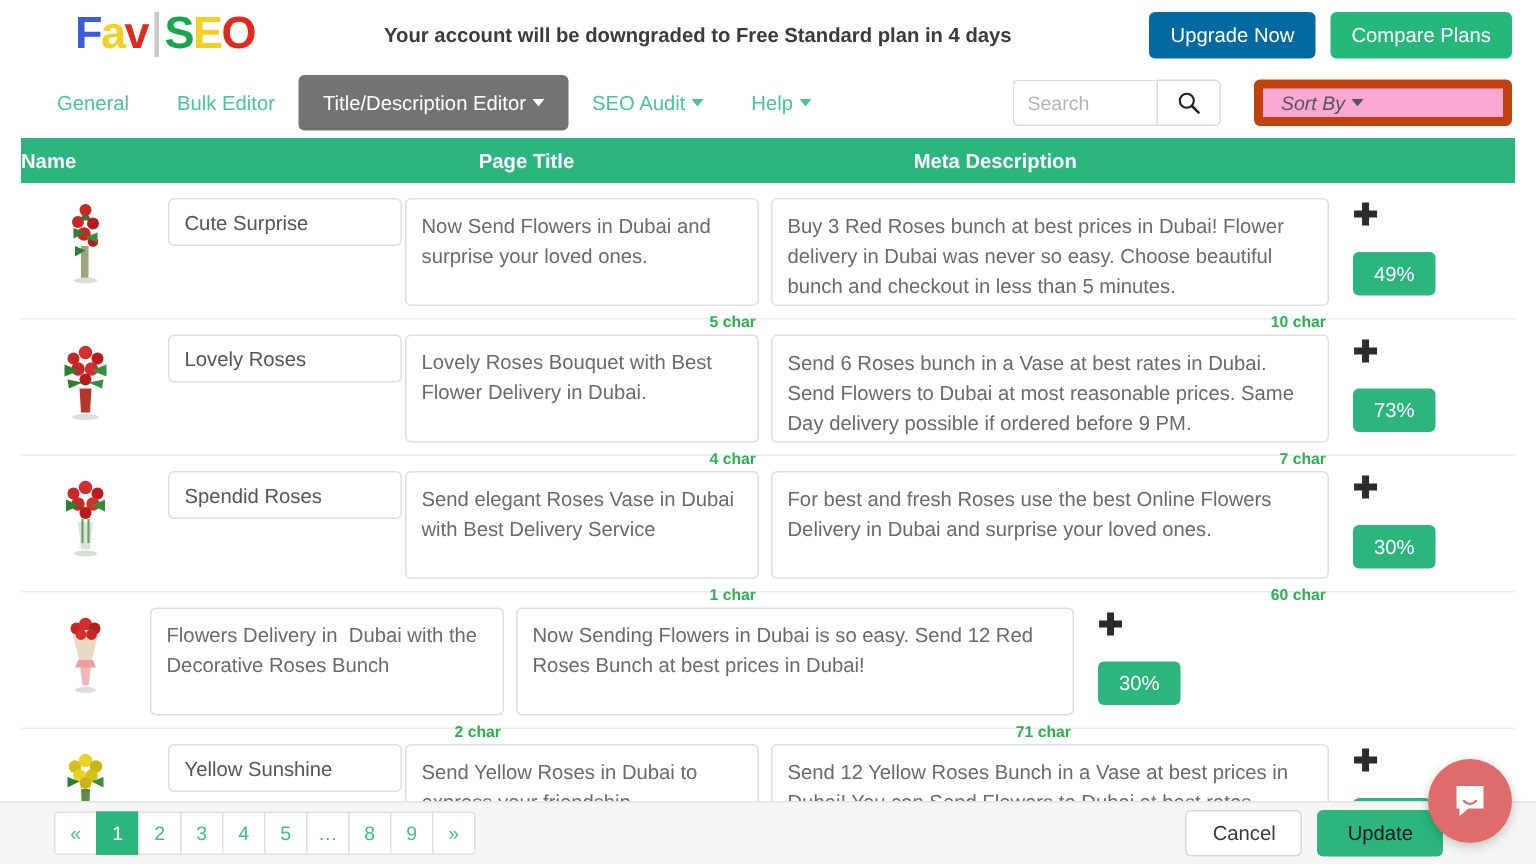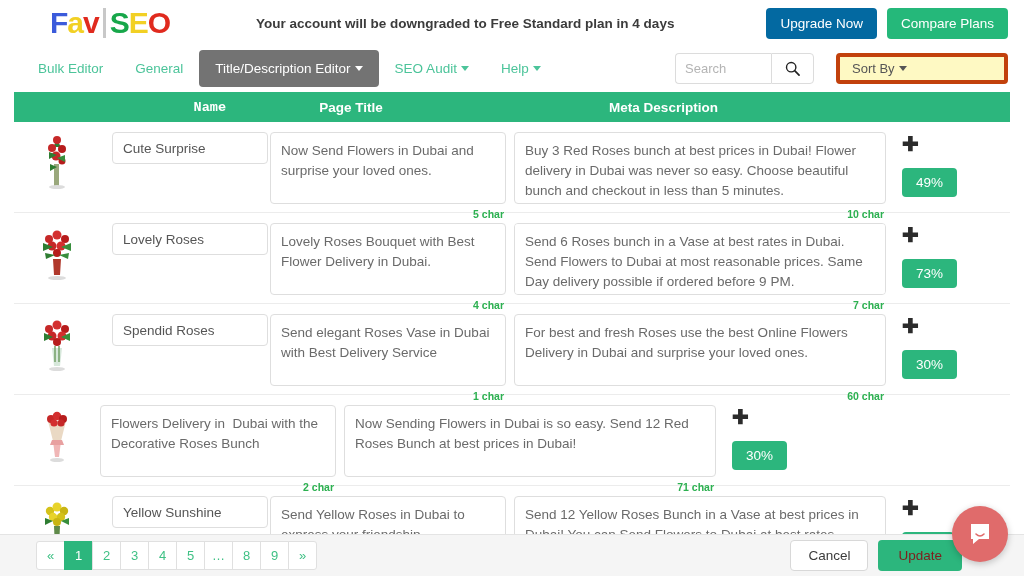--- a/index.html
+++ b/index.html
@@ -76,35 +76,35 @@
   }
   .search-input::placeholder { color:#b4b4b4; }
   .search-btn {
     width:43px; height:31px;
     border:1px solid #dcdcdc; background:#fff;
     border-radius:0 4px 4px 0; cursor:pointer;
     display:flex; align-items:center; justify-content:center;
   }
   .sortby {
     height:31px; min-width:172px;
-    border:4px solid #c2410c; border-radius:4px;
-    background:#fef9c3; color:#555; font-size:13px;
+    border:6px solid #c2410c; border-radius:4px;
+    background:#f9a8d4; color:#555; font-size:13px;
     display:flex; align-items:center;
-    padding:0 12px; cursor:pointer;
+    padding:0 12px; cursor:pointer;font-style:italic;
   }
 
   
   .table-head {
     display:flex; align-items:center;
     margin: 2px 14px 0 14px;
     height:30px;
     background:#2cb67d; color:#fff;
     font-size:13.5px; font-weight:bold;
   }
-  .th-name  { width: 212px; text-align:right;font-family:Liberation Mono, monospace; }
+  .th-name  { width: 212px; text-align:left; }
   .th-title { width: 250px; text-align:center; }
   .th-meta  { width: 375px; text-align:center; }
   .th-rest  { flex:1; }
 
   
   .rows { position:relative; }
   .row {
     display:flex; align-items:flex-start;
     padding: 10px 0 8px 0;
     margin: 0 14px;
@@ -173,21 +173,21 @@
   .page-btn:first-child { margin-left:0; border-radius:3px 0 0 3px; }
   .page-btn:last-child  { border-radius:0 3px 3px 0; }
   .page-btn.active { background:#2cb67d; color:#fff; border-color:#2cb67d; }
   .footer-spacer { flex:1; }
   .btn-cancel {
     background:#fff; border:1px solid #d8d8d8; color:#3b3b3b;
     border-radius:4px; padding:7px 17px; font-size:13.5px;
     cursor:pointer; font-family:inherit; margin-right:10px;
   }
   .btn-update {
-    background:#2cb67d; border:none; color:#7f1d1d;
+    background:#2cb67d; border:none; color:#0f172a;
     border-radius:4px; padding:8px 20px; font-size:13.5px;
     cursor:pointer; font-family:inherit; margin-right:48px;
   }
 
   .chat-widget {
     position:absolute; right:16px; bottom:14px;
     width:56px; height:56px; border-radius:50%;
     background:#e06b6b; cursor:pointer;
     display:flex; align-items:center; justify-content:center;
     box-shadow:0 2px 7px rgba(0,0,0,0.22);
@@ -210,24 +210,24 @@
     </div>
 
     <div class="notice">Your account will be downgraded to Free Standard plan in 4 days</div>
 
     <button class="btn btn-danger">Upgrade Now</button>
     <button class="btn btn-success">Compare Plans</button>
   </div>
 
   <div class="navbar">
     <div class="nav-item">
+      <span>General</span>
+    </div>
+    <div class="nav-item">
       <span>Bulk Editor</span>
-    </div>
-    <div class="nav-item">
-      <span>General</span>
     </div>
     <div class="nav-item active">
       <span>Title/Description Editor</span><i class="caret"></i>
     </div>
     <div class="nav-item">
       <span>SEO Audit</span><i class="caret"></i>
     </div>
     <div class="nav-item">
       <span>Help</span><i class="caret"></i>
     </div>

